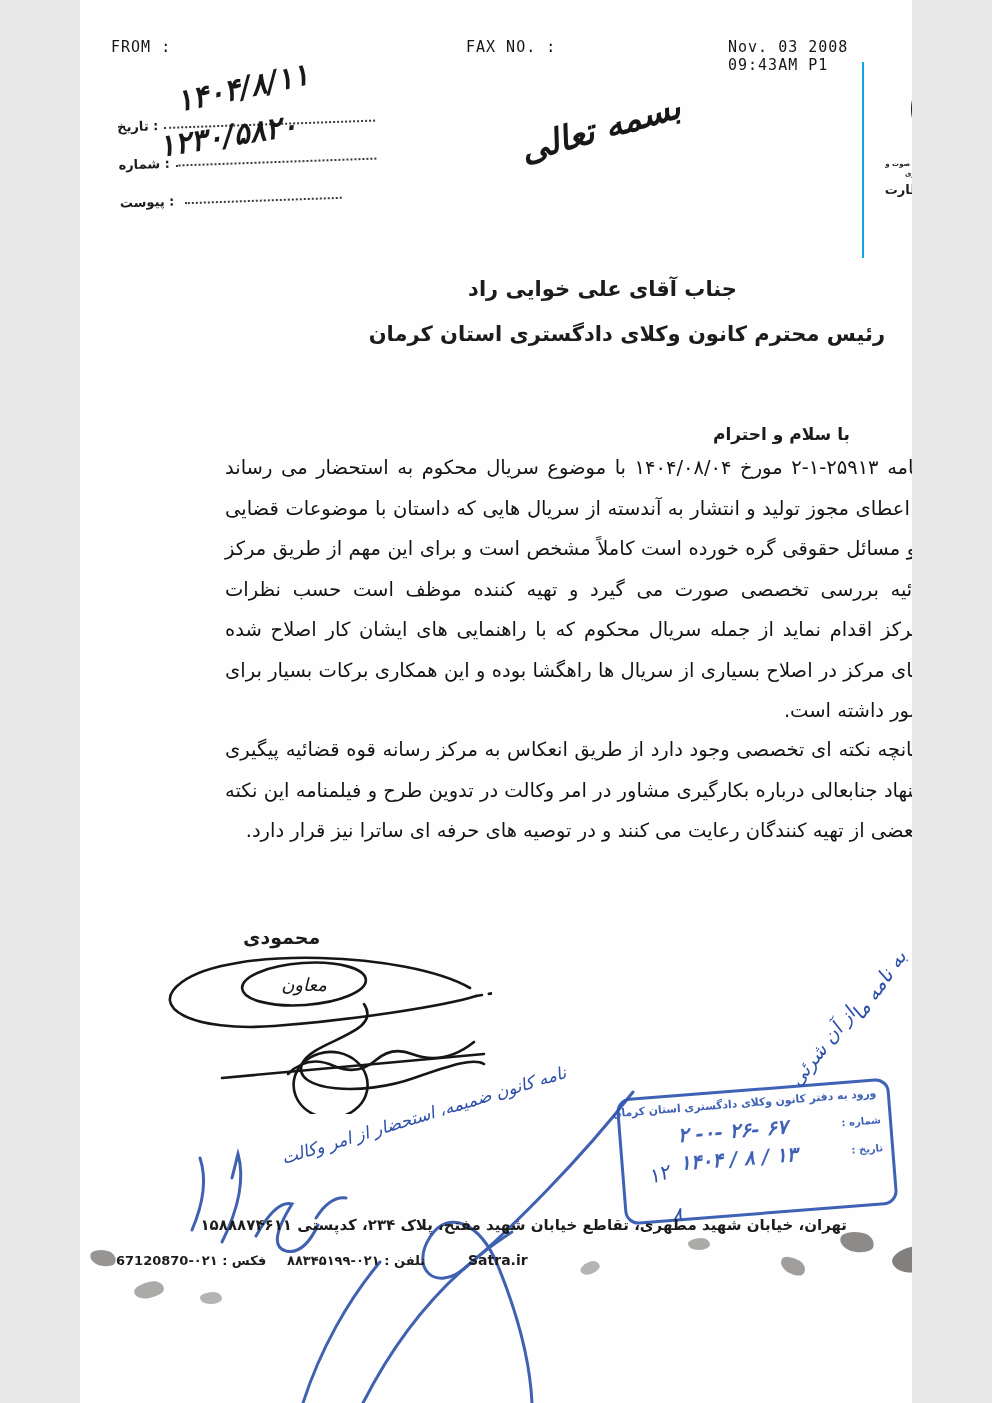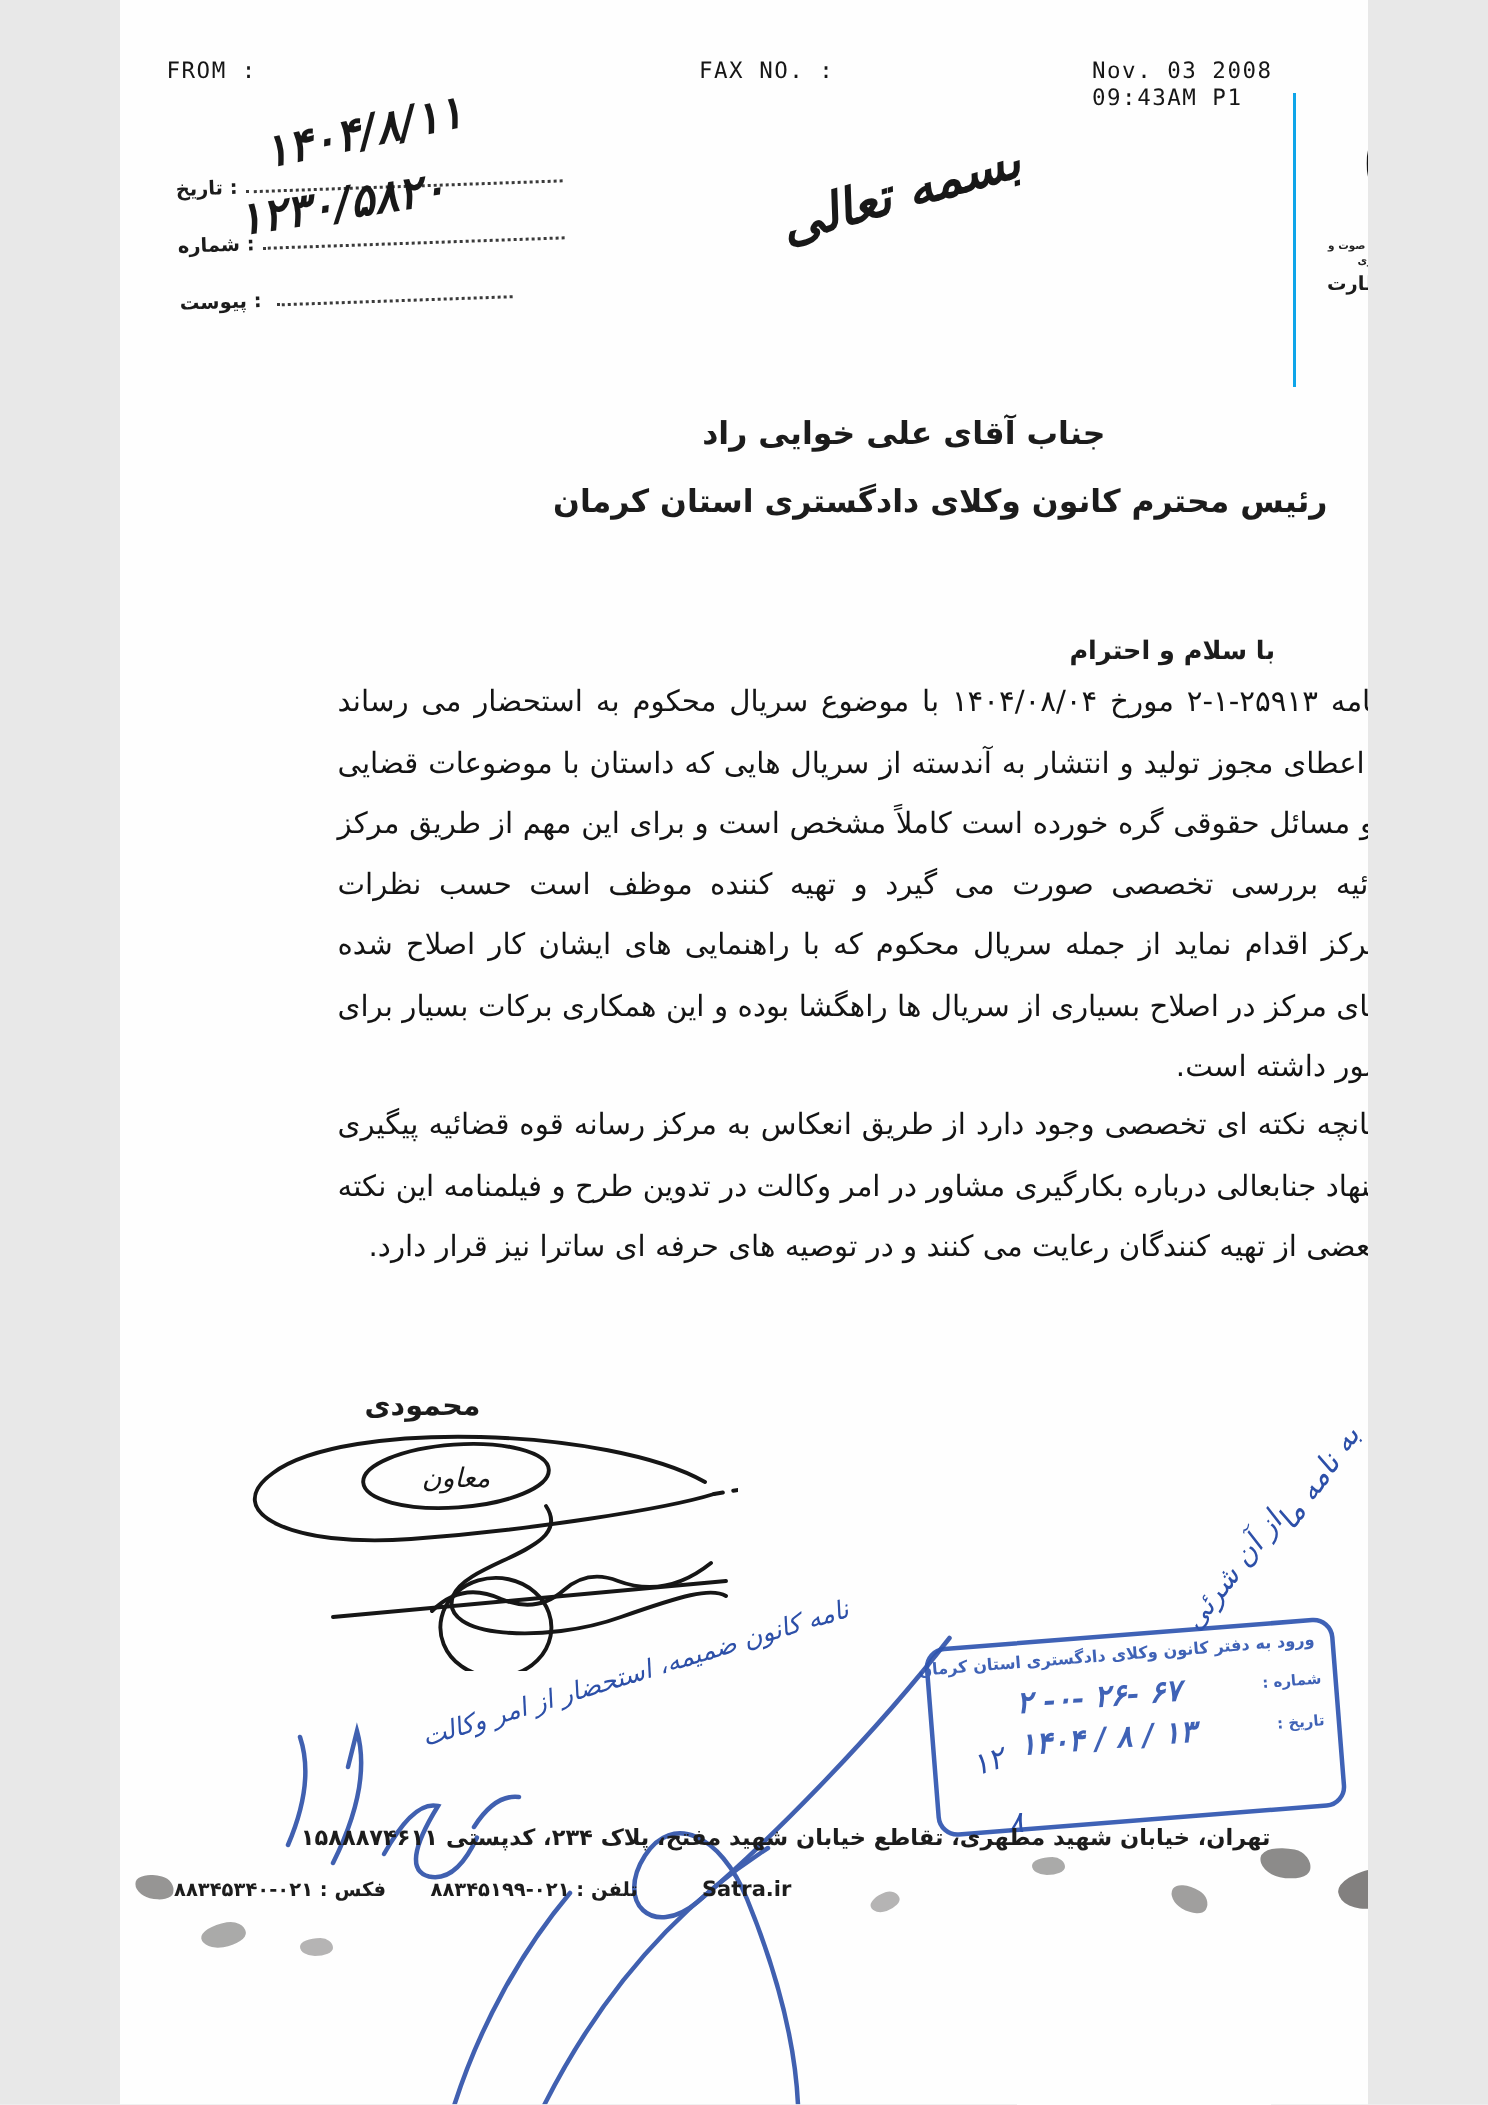--- a/index.html
+++ b/index.html
@@ -138,21 +138,21 @@
   </div>
 
   <div class="abs fa bold" style="right:65px;top:1216px;font-size:15px">تهران، خیابان شهید مطهری، تقاطع خیابان شهید مفتح، پلاک ۲۳۴، کدپستی ۱۵۸۸۸۷۴۶۱۱</div>
   <div class="abs" style="left:388px;top:1252px;font-size:14px;font-weight:800">Satra.ir</div>
   <div class="abs fa bold" style="left:207px;top:1253px;font-size:13px">
     <span>تلفن :</span>
     <span>۰۲۱-۸۸۳۴۵۱۹۹</span>
   </div>
   <div class="abs fa bold" style="left:36px;top:1253px;font-size:13px">
     <span>فکس :</span>
-    <span>۰۲۱-۸۸۳۴۵۳۴۰</span>
+    <span>۰۲۱-67120870</span>
   </div>
 
   <div class="abs" style="left:967px;top:95px;width:2px;height:1120px;background:#c6c6c6;opacity:.8"></div>
   <div class="blob" style="left:900px;top:12px;width:8px;height:5px;opacity:.6"></div>
   <div class="blob" style="left:760px;top:1232px;width:34px;height:20px;opacity:.55;transform:rotate(12deg)"></div>
   <div class="blob" style="left:812px;top:1246px;width:46px;height:26px;opacity:.6;transform:rotate(-8deg)"></div>
   <div class="blob" style="left:868px;top:1236px;width:40px;height:30px;opacity:.7;transform:rotate(20deg)"></div>
   <div class="blob" style="left:916px;top:1250px;width:52px;height:34px;opacity:.65;transform:rotate(-14deg)"></div>
   <div class="blob" style="left:944px;top:1228px;width:30px;height:18px;opacity:.7"></div>
   <div class="blob" style="left:700px;top:1258px;width:26px;height:16px;opacity:.45;transform:rotate(30deg)"></div>

